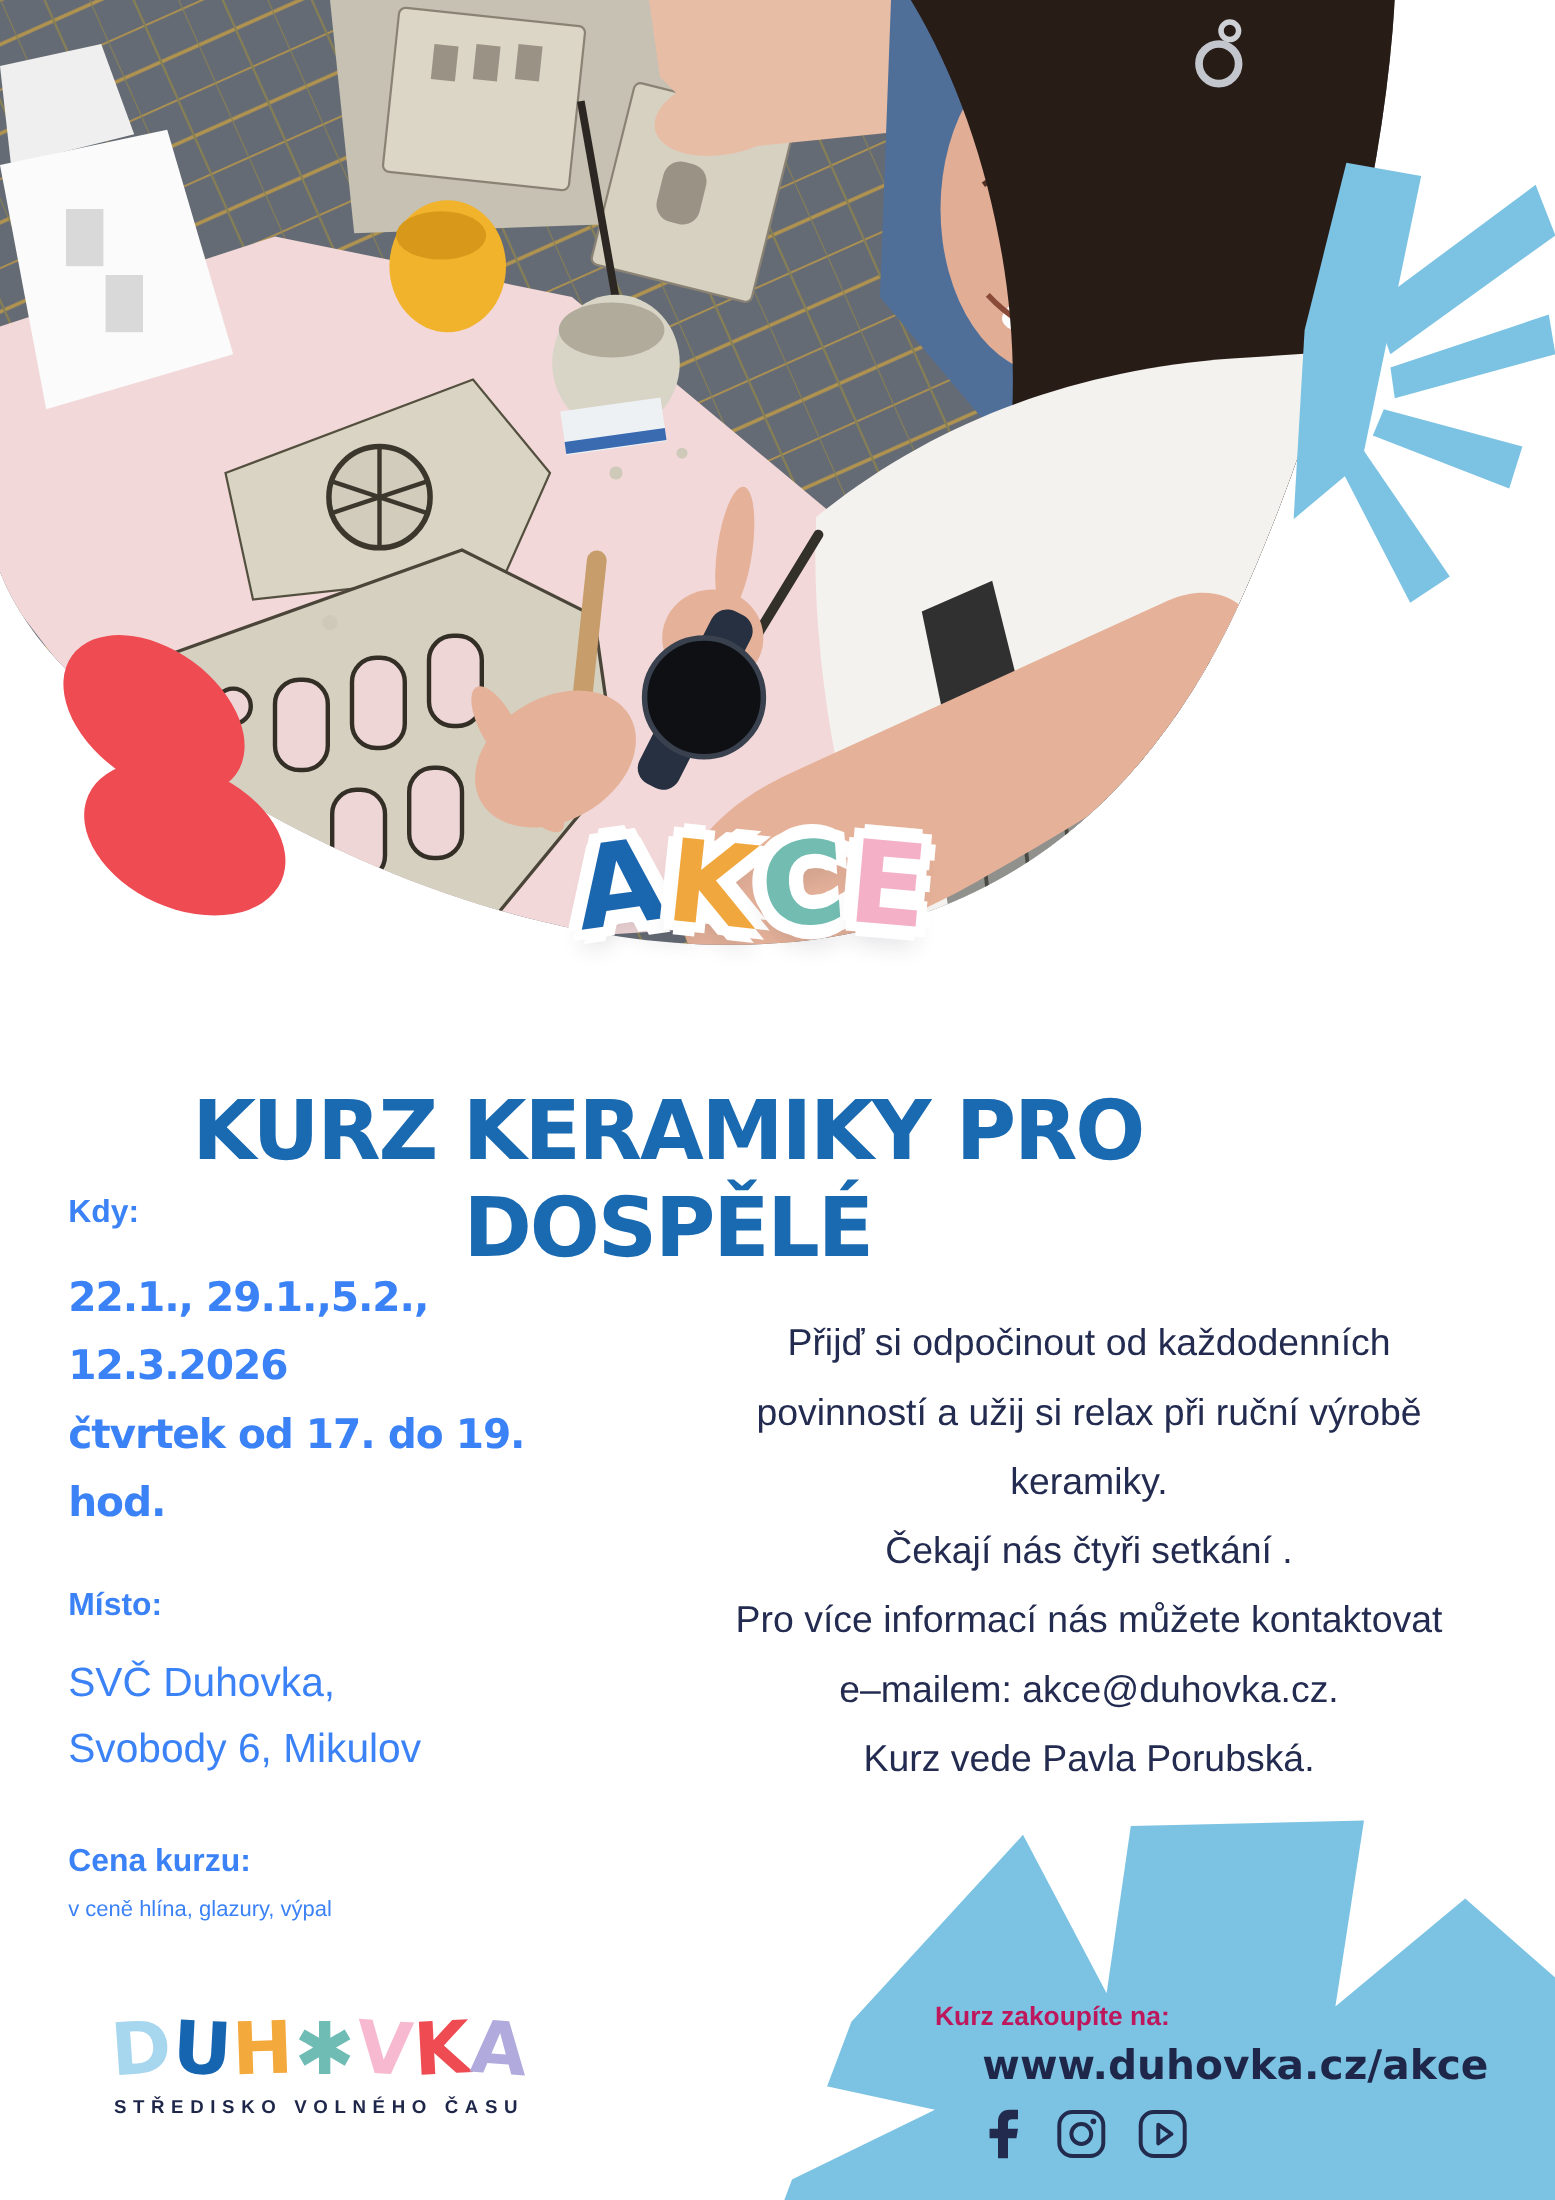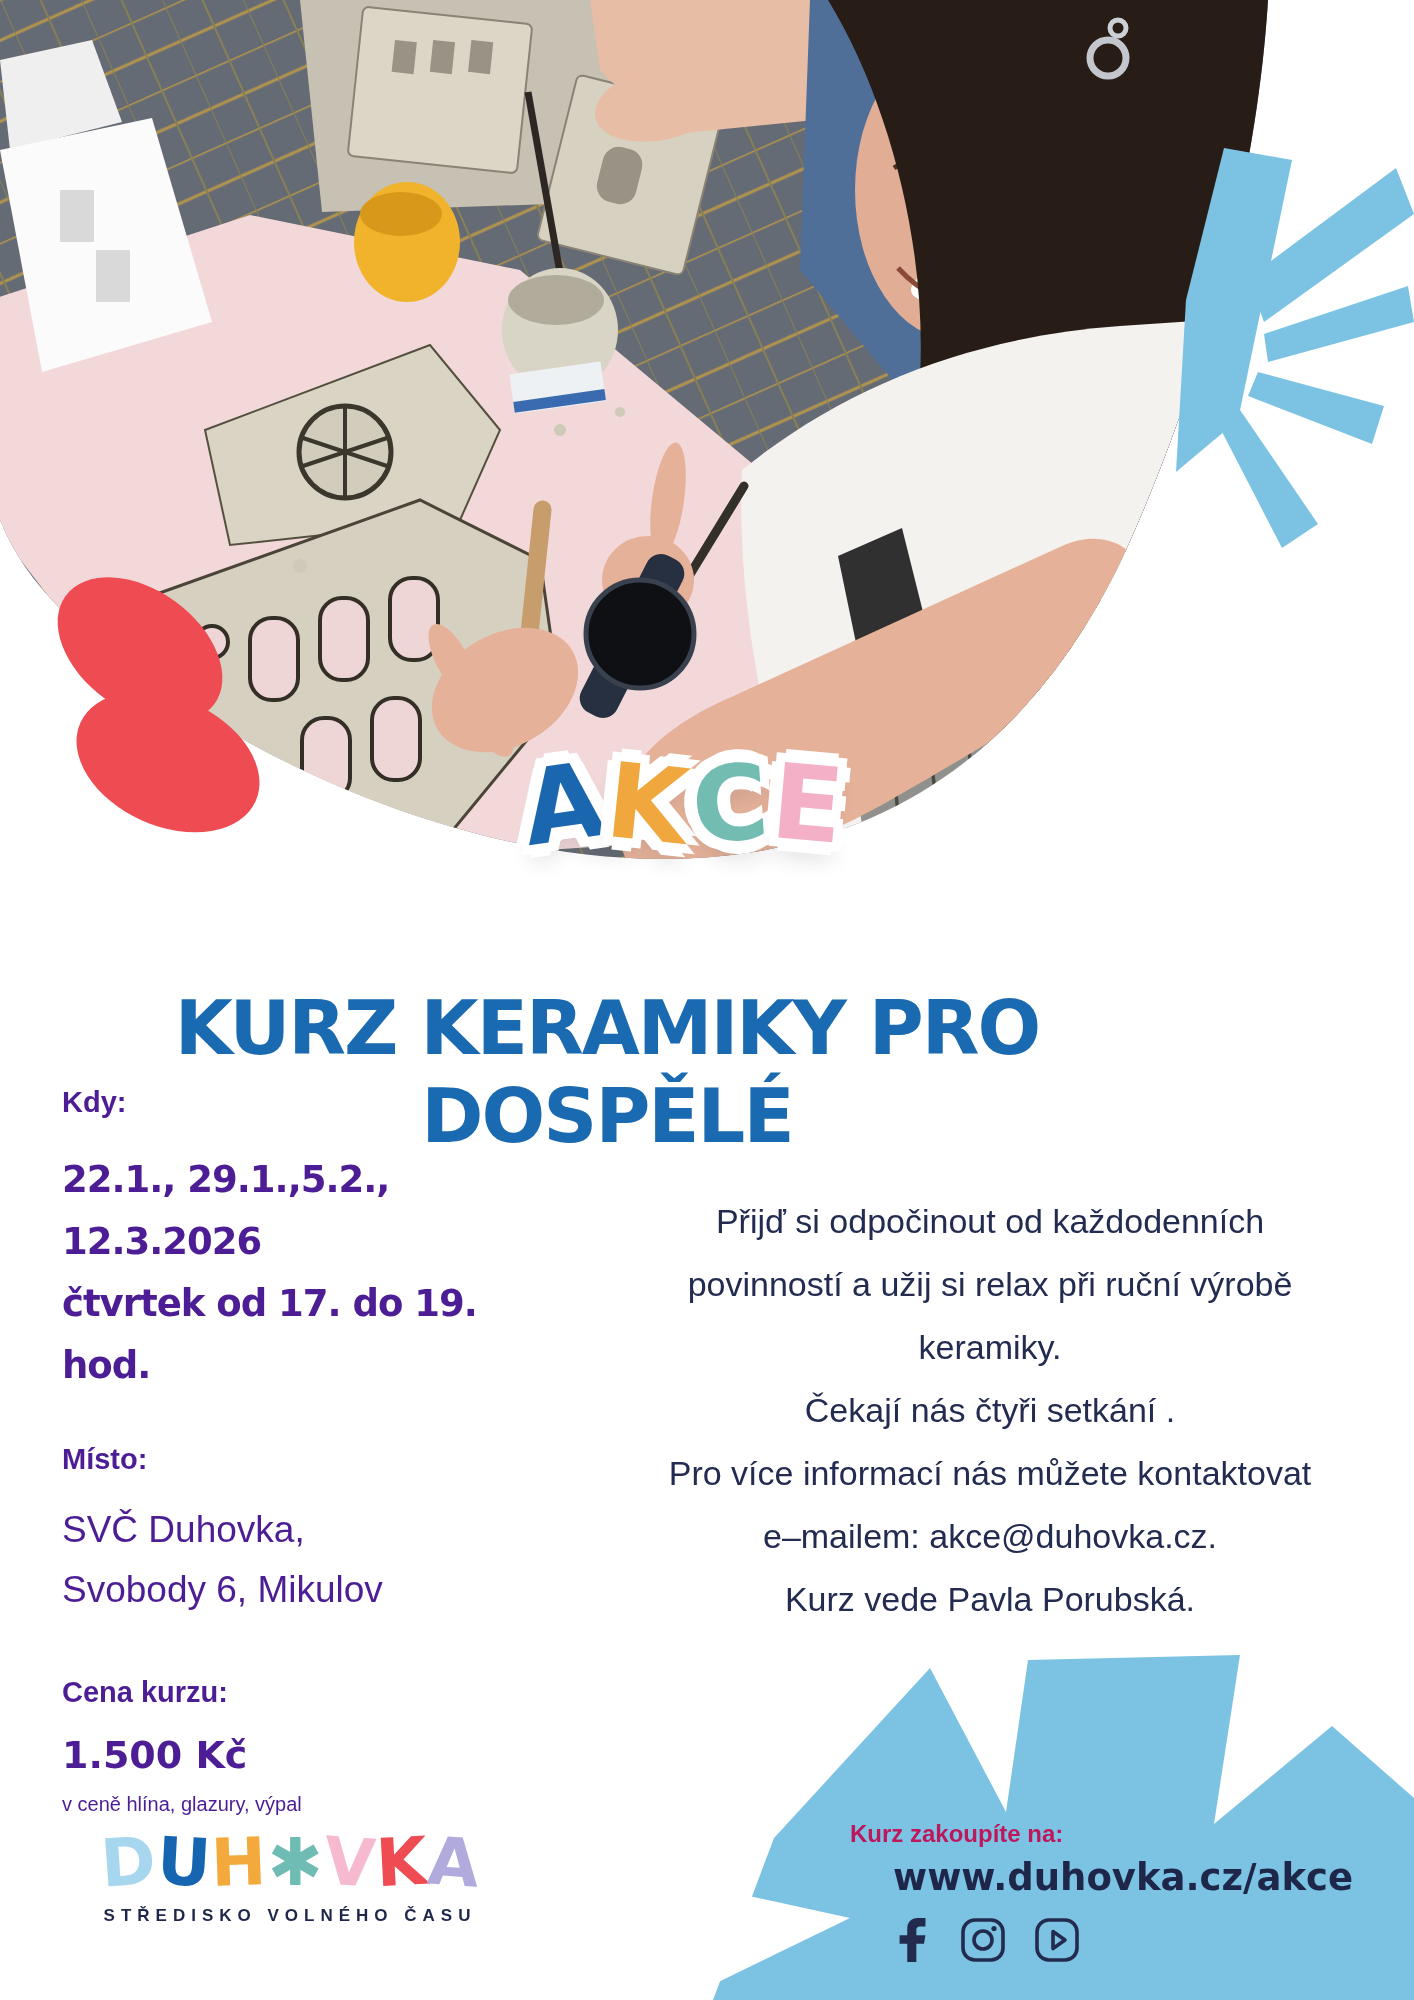--- a/index.html
+++ b/index.html
@@ -15,21 +15,21 @@
         text-shadow:-9px -9px 0 #fff,9px -9px 0 #fff,-9px 9px 0 #fff,9px 9px 0 #fff,
                     -13px 0 0 #fff,13px 0 0 #fff,0 -13px 0 #fff,0 13px 0 #fff,
                     0 16px 22px rgba(40,40,60,.18);}
 
   
   .title{position:absolute;left:0;top:934px;width:1214px;text-align:center;
          font-family:"DejaVu Sans","Liberation Sans",sans-serif;font-weight:800;
          font-size:75px;letter-spacing:-2px;color:#1a6ab1;}
 
   
-  .info{position:absolute;left:62px;top:1086px;width:500px;color:#4c1d95;}
+  .info{position:absolute;left:62px;top:1086px;width:500px;color:#3b82f6;}
   .info .label{font-size:29px;font-weight:700;}
   .info .dates{margin-top:30px;font-size:37px;font-weight:800;line-height:62px;
                font-family:"DejaVu Sans","Liberation Sans",sans-serif;letter-spacing:-1px;}
   .info .label-misto{margin-top:46px;}
   .info .venue{margin-top:24px;font-size:37px;font-weight:500;line-height:60px;}
   .info .label-cena{margin-top:56px;}
   .info .price{margin-top:24px;font-size:38px;font-weight:800;
                font-family:"DejaVu Sans","Liberation Sans",sans-serif;}
   .info .note{margin-top:16px;font-size:20px;font-weight:400;}
 
@@ -191,21 +191,20 @@
     <div class="dates">
       <div>22.1., 29.1.,5.2., 12.3.2026</div>
       <div>čtvrtek od 17. do 19. hod.</div>
     </div>
     <div class="label label-misto">Místo:</div>
     <div class="venue">
       <div>SVČ Duhovka,</div>
       <div>Svobody 6, Mikulov</div>
     </div>
     <div class="label label-cena">Cena kurzu:</div>
-    <div class="price">1.500 Kč</div>
     <div class="note">v ceně hlína, glazury, výpal</div>
   </div>
 
   <div class="desc">Přijď si odpočinout od  každodenních
 povinností a užij si relax při ruční výrobě
 keramiky.
 Čekají nás čtyři setkání .
 Pro více informací nás můžete kontaktovat
 e–mailem: akce@duhovka.cz.
 Kurz vede Pavla Porubská.</div>

